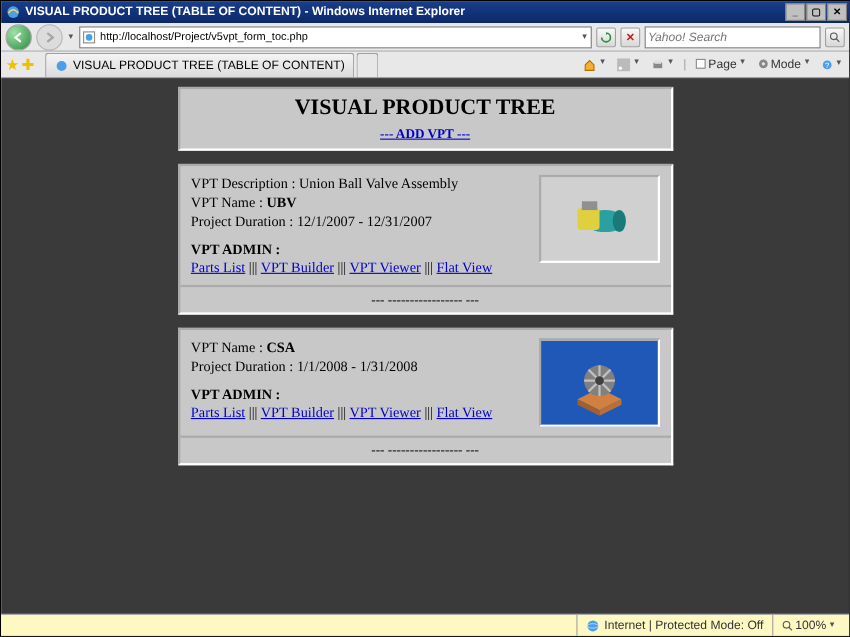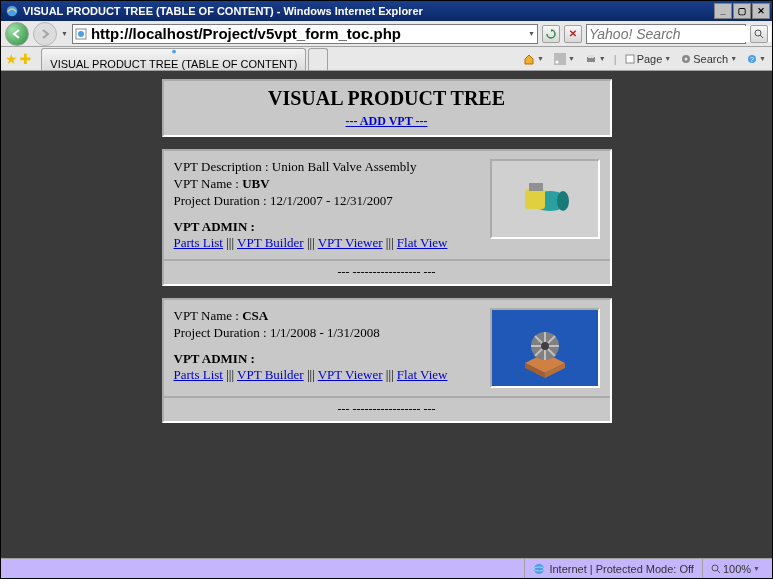--- a/index.html
+++ b/index.html
@@ -64,23 +64,22 @@
     display: flex;
     align-items: center;
     height: 20px;
     border: 1px solid #7a7a7a;
     background: #fff;
     padding: 0 2px;
     gap: 4px;
   }
   .url-input {
     border: none; outline: none;
-    flex: 1; font-size: 15px;
+    flex: 1; font-size: 10px;
     height: 16px;
-    font-weight: bold;
   }
   .small-btn {
     width: 18px; height: 18px;
     display: flex; align-items: center; justify-content: center;
     border: 1px solid #a0a0a0;
     background: linear-gradient(#f8f8f8,#d8d8d8);
     border-radius: 2px;
     font-size: 10px;
     color: #333;
   }
@@ -89,21 +88,21 @@
     display: flex;
     align-items: center;
     height: 20px;
     border: 1px solid #7a7a7a;
     background: #fff;
     padding: 0 2px;
     gap: 2px;
   }
   .search-input {
     border: none; outline: none;
-    flex: 1; font-size: 14px;
+    flex: 1; font-size: 11px;
     color: #999; font-style: italic;
   }
   .tabrow {
     background: #e8e8e8;
     border-bottom: 1px solid #a0a0a0;
     height: 24px;
     display: flex;
     align-items: flex-end;
     padding: 0 4px;
     gap: 2px;
@@ -115,38 +114,37 @@
     display: flex; align-items: center;
     height: 22px;
     background: linear-gradient(#f4f4f4,#dcdcdc);
     border: 1px solid #a0a0a0;
     border-bottom: none;
     border-radius: 3px 3px 0 0;
     padding: 0 8px;
     font-size: 11px;
     gap: 4px;
     min-width: 230px;
-    flex-direction: column;
   }
   .tab-empty {
     width: 20px; min-width: 20px;
     background: #e8e8e8;
   }
   .tabrow .spacer { flex: 1; }
   .cmd-strip {
     display: flex;
     align-items: center;
     gap: 6px;
     height: 22px;
     align-self: center;
     font-size: 11px;
     color: #333;
   }
   .cmd-strip .sep { color: #a0a0a0; }
-  .cmd-btn { display: flex; align-items: center; gap: 2px; padding: 0 2px; }
+  .cmd-btn { display: flex; align-items: flex-start; gap: 2px; padding: 0 2px; }
   .cmd-btn .drop { font-size: 7px; color: #555; }
   
   .viewport {
     flex: 1;
     background: #3a3a3a;
     overflow: auto;
     position: relative;
     padding-bottom: 20px;
   }
   .page-inner {
@@ -207,21 +205,21 @@
     text-align: center;
     padding: 4px;
     border-top: 2px inset #fff;
     font-family: "Times New Roman", serif;
     font-size: 12px;
     color: #000;
   }
   
   .statusbar {
     height: 20px;
-    background: #c4b5fd;
+    background: #fef9c3;
     border-top: 1px solid #a0a0a0;
     display: flex;
     align-items: center;
     font-size: 11px;
     color: #333;
     padding: 0 4px;
   }
   .statusbar .spacer { flex: 1; }
   .status-seg {
     border-left: 1px solid #a0a0a0;
@@ -335,21 +333,21 @@
           <rect x="1" y="1" width="8" height="8" fill="#fff" stroke="#888"></rect>
         </svg>
       <span>Page</span>
       <span class="drop">▼</span>
     </div>
     <div class="cmd-btn">
       <svg width="10" height="10" viewBox="0 0 10 10">
           <circle cx="5" cy="5" r="4" fill="#888"></circle>
           <circle cx="5" cy="5" r="1.5" fill="#e8e8e8"></circle>
         </svg>
-      <span>Search</span>
+      <span>Mode</span>
       <span class="drop">▼</span>
     </div>
     <div class="cmd-btn">
       <svg width="10" height="10" viewBox="0 0 10 10">
           <circle cx="5" cy="5" r="4" fill="#4aa0e8"></circle>
           <text x="5" y="8" font-size="7" text-anchor="middle" fill="#fff">?</text>
         </svg>
       <span class="drop">▼</span>
     </div>
   </div>

